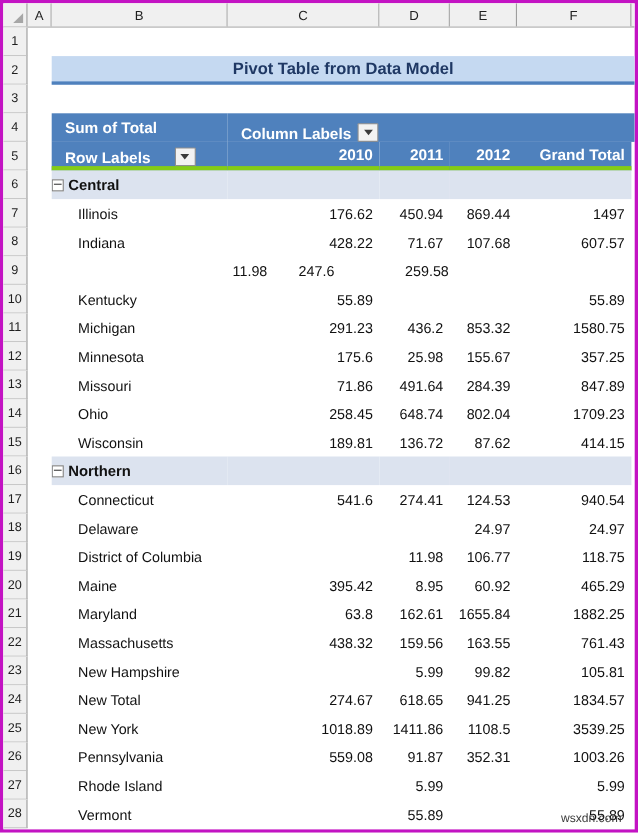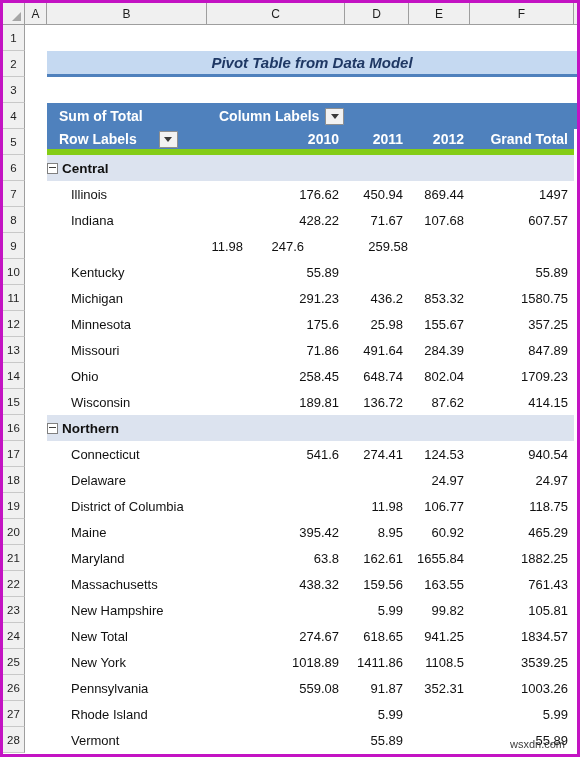--- a/index.html
+++ b/index.html
@@ -113,21 +113,21 @@
     border-bottom: 3px solid #4F81BD;
   }
   
   .pv-head {
     background: #4F81BD;
     color: #FFFFFF;
     font-weight: bold;
     font-size: 14px;
   }
   .pv-head.row5 {
-    border-bottom: 6px solid #84cc16;
+    border-bottom: 4px solid #84cc16;
   }
   .filter-btn {
     width: 17px;
     height: 15px;
     background: #F2F2F2;
     border: 1px solid #8F8F8F;
     border-radius: 1px;
     display: inline-flex;
     align-items: center;
     justify-content: center;
@@ -135,21 +135,21 @@
     flex: 0 0 auto;
   }
   .filter-caret {
     width: 0; height: 0;
     border-left: 4px solid transparent;
     border-right: 4px solid transparent;
     border-top: 5px solid #3A3A3A;
   }
   .pv-head-flex {
     display: flex;
-    align-items: center;
+    align-items: flex-end;
   }
   
   .group-band {
     background: #DCE3EF;
   }
   .group-label {
     font-weight: bold;
     font-size: 13.5px;
     color: #111111;
     display: flex;
@@ -240,21 +240,21 @@
         <div class="sheet-row">
           <div class="cell cA"></div>
           <div class="cell cB"></div>
           <div class="cell cC"></div>
           <div class="cell cD"></div>
           <div class="cell cE"></div>
           <div class="cell cF"></div>
         </div>
         <div class="sheet-row">
           <div class="cell cA"></div>
-          <div class="cell title-band" style="flex: 1 1 auto; font-style: italic;">Pivot Table from Data Model</div>
+          <div class="cell title-band" style="flex: 1 1 auto;">Pivot Table from Data Model</div>
         </div>
         <div class="sheet-row">
           <div class="cell cA"></div>
           <div class="cell cB"></div>
           <div class="cell cC"></div>
           <div class="cell cD"></div>
           <div class="cell cE"></div>
           <div class="cell cF"></div>
         </div>
         <div class="sheet-row">

